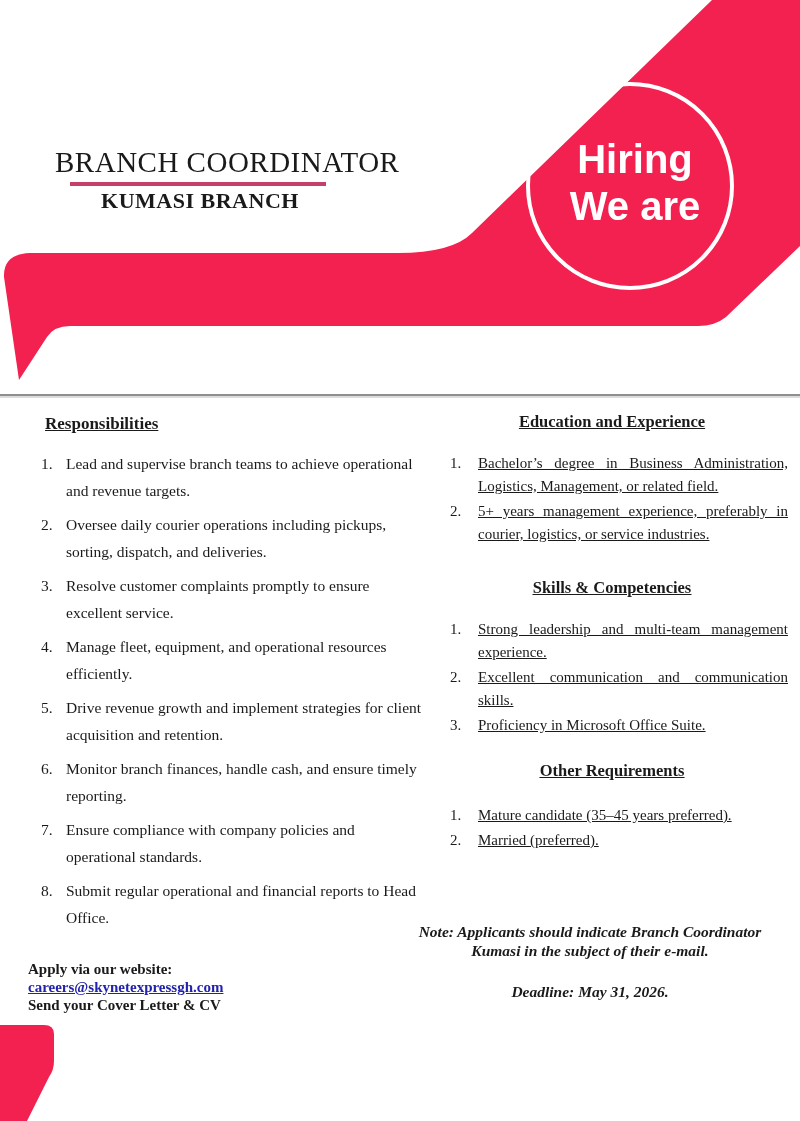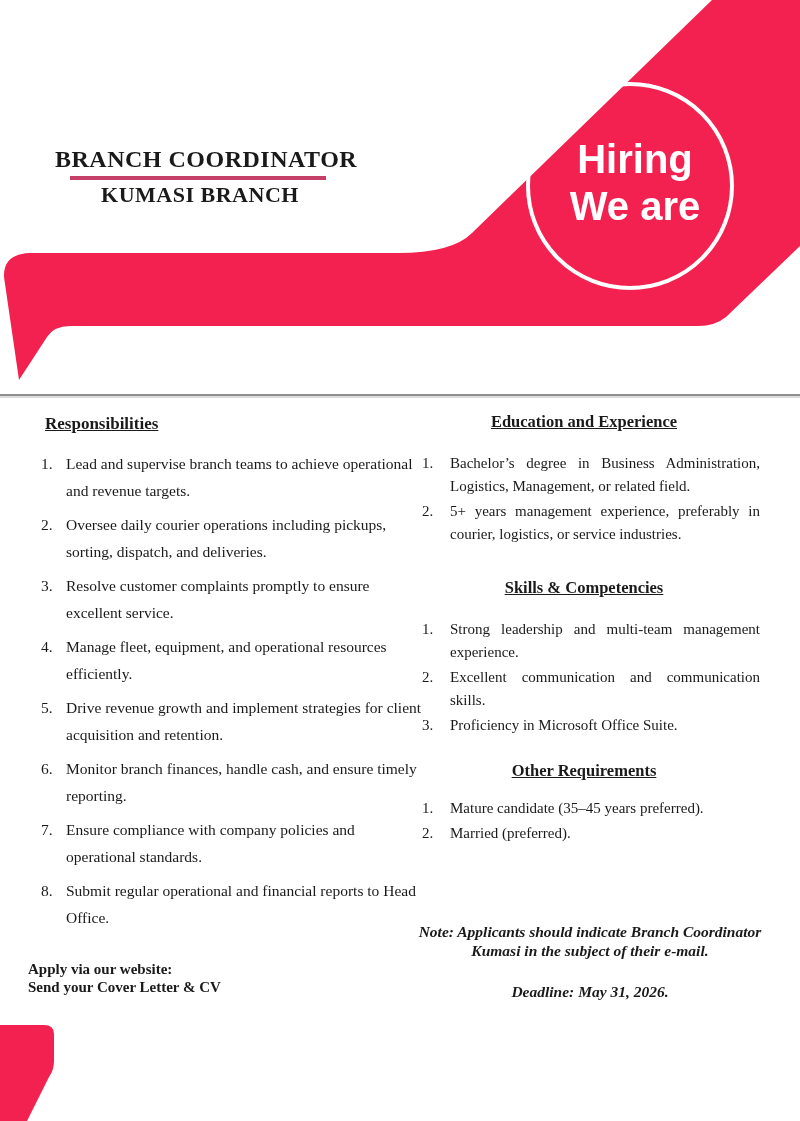--- a/index.html
+++ b/index.html
@@ -4,39 +4,39 @@
 <style>
   html,body{margin:0;padding:0;background:#fff;}
   .page{position:relative;width:800px;height:1121px;background:#ffffff;overflow:hidden;
         font-family:"Liberation Serif", serif;color:#1a1a1a;}
   .hdr-svg{position:absolute;left:0;top:0;width:800px;height:390px;}
   .pink-fill{fill:var(--pink,#F2214F);}
   .hiring-text{position:absolute;left:515px;top:136px;width:240px;text-align:center;
         color:#ffffff;font-family:"Liberation Sans", sans-serif;font-weight:bold;
         font-size:40px;line-height:47px;letter-spacing:0px;}
   .title-block{position:absolute;left:55px;top:146px;width:290px;}
-  .title{font-size:24px;font-weight:bold;letter-spacing:0.5px;white-space:nowrap;}
+  .title{font-size:29px;font-weight:normal;letter-spacing:0.5px;white-space:nowrap;}
   .title-underline{height:4px;width:256px;margin:3px 0 0 15px;background:var(--underline,#C54069);}
   .subtitle{margin-top:2px;text-align:center;font-size:22px;font-weight:bold;letter-spacing:0.5px;}
   .divider{position:absolute;left:0;top:394px;width:800px;height:2px;background:#8f8f8f;
         border-bottom:2px solid #dcdcdc;}
   .col-left{position:absolute;left:35px;top:414px;width:384px;}
-  .col-right{position:absolute;left:416px;top:412px;width:348px;}
+  .col-right{position:absolute;left:444px;top:412px;width:348px;text-decoration:underline;}
   .sec-head{font-weight:bold;text-decoration:underline;font-size:17px;}
   .col-left .sec-head{margin:0 0 16px 10px;}
   .col-right .sec-head{text-align:center;font-size:16.5px;margin:0 12px 20px 0;}
   ol.num{list-style:none;margin:4px;padding:0;counter-reset:n;}
   ol.num li{counter-increment:n;position:relative;margin:0 0 7px 0;}
   ol.num li::before{content:counter(n) ".";position:absolute;left:2px;top:0;}
   .col-left ol.num li{padding-left:27px;font-size:15.5px;line-height:27px;width:357px;}
   .col-right ol.num li{padding-left:30px;font-size:15px;line-height:23px;margin-bottom:2px;
         text-align:justify;}
   .gap-skills{margin-top:32px;}
   .gap-other{margin-top:24px;}
-  .col-right .tight .sec-head{margin-bottom:16px;}
+  .col-right .tight .sec-head{margin-bottom:23px;}
   .note-block{position:absolute;left:380px;top:922px;width:420px;text-align:center;
         font-weight:bold;font-style:italic;font-size:15.5px;line-height:19px;}
   .deadline{margin-top:22px;font-style:italic;}
   .apply-block{position:absolute;left:28px;top:960px;font-size:15px;font-weight:bold;line-height:18px;}
   .apply-email{color:var(--link,#2222AA);text-decoration:underline;cursor:pointer;}
   .corner-svg{position:absolute;left:0;top:1021px;width:80px;height:100px;}
 </style>
 </head>
 <body>
 
@@ -103,20 +103,21 @@
   </div>
 
   <div class="note-block">
     <div>Note: Applicants should indicate Branch Coordinator</div>
     <div>Kumasi in the subject of their e-mail.</div>
     <div class="deadline">Deadline: May 31, 2026.</div>
   </div>
 
   <div class="apply-block">
     <div>Apply via our website:</div>
+    <div class="apply-email">careers@skynetexpressgh.com</div>
     <div>Send your Cover Letter &amp; CV</div>
   </div>
 
   <svg class="corner-svg" viewBox="0 0 80 100" aria-hidden="true">
     <path class="pink-fill" d="M 0 4 L 44 4 Q 54 4 54 13 L 54 40 Q 54 49 49 56 L 27 100 L 0 100 Z"></path>
   </svg>
 
 </div>
 
 </body></html>

